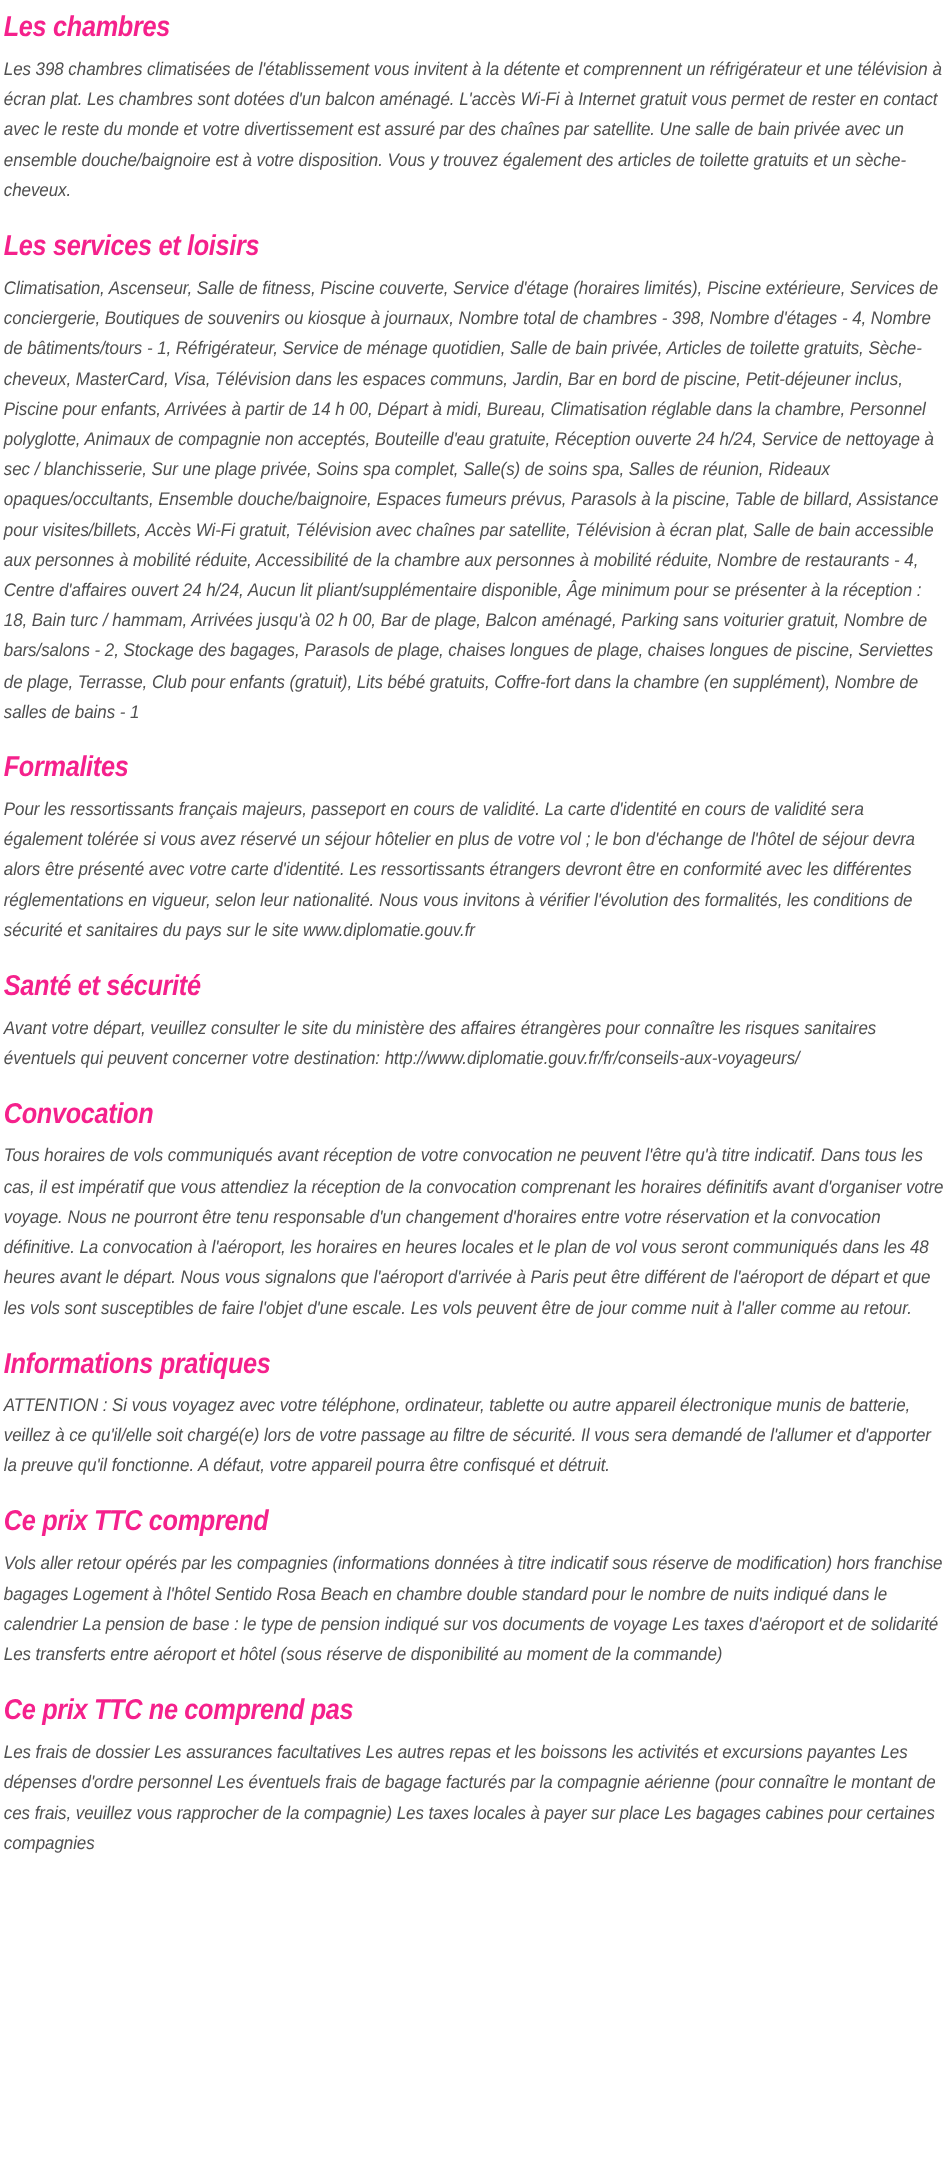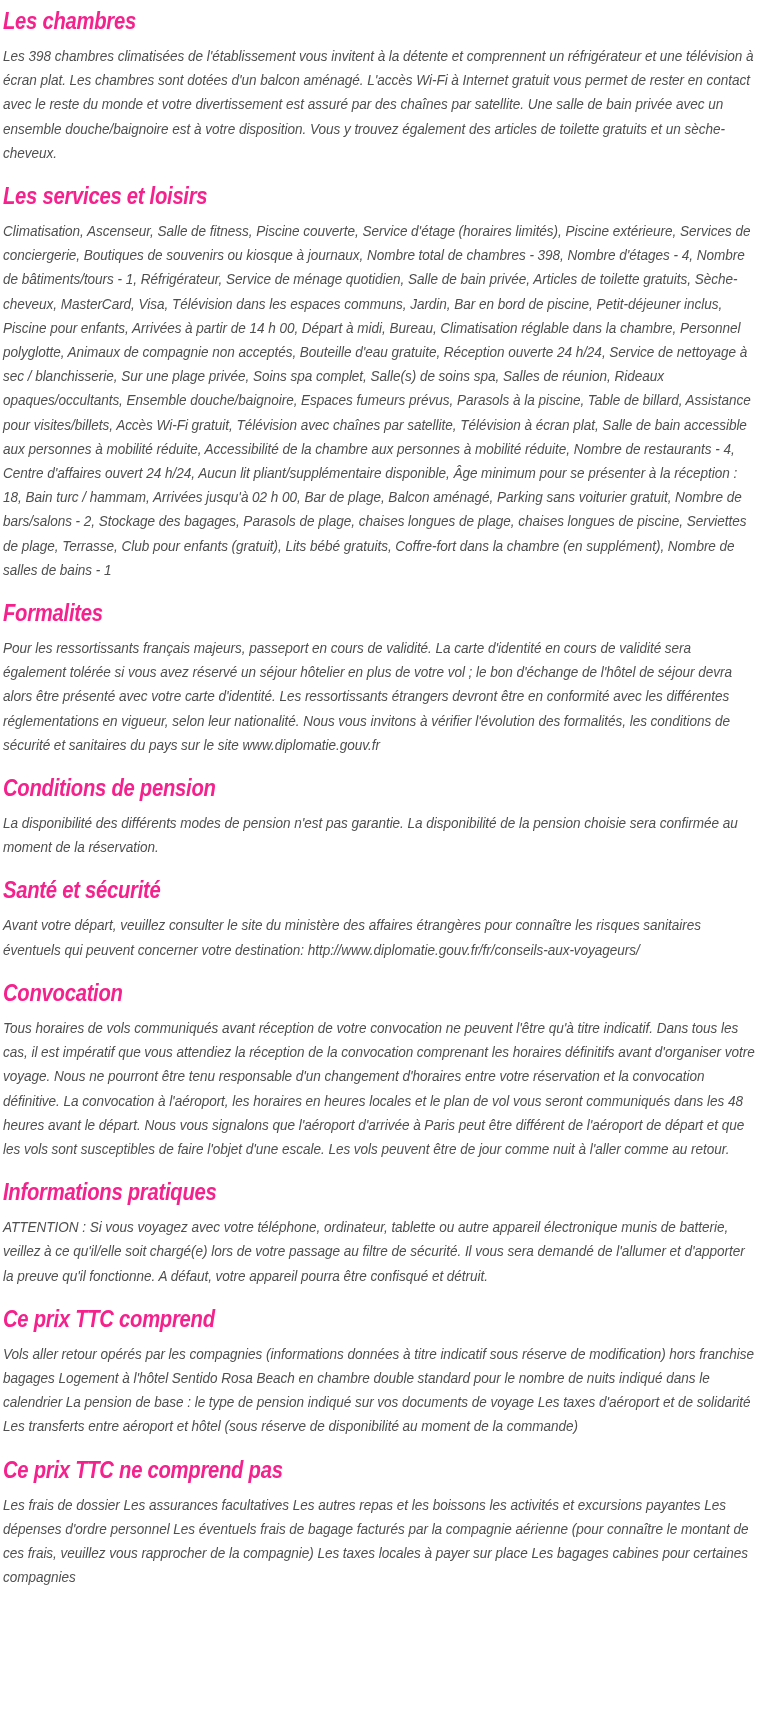--- a/index.html
+++ b/index.html
@@ -72,24 +72,20 @@
   <div class="section">
     <h2 class="section-title">Les services et loisirs</h2>
     <p class="section-body">Climatisation, Ascenseur, Salle de fitness, Piscine couverte, Service d'étage (horaires limités), Piscine extérieure, Services de conciergerie, Boutiques de souvenirs ou kiosque à journaux, Nombre total de chambres - 398, Nombre d'étages - 4, Nombre de bâtiments/tours - 1, Réfrigérateur, Service de ménage quotidien, Salle de bain privée, Articles de toilette gratuits, Sèche-cheveux, MasterCard, Visa, Télévision dans les espaces communs, Jardin, Bar en bord de piscine, Petit-déjeuner inclus, Piscine pour enfants, Arrivées à partir de 14 h 00, Départ à midi, Bureau, Climatisation réglable dans la chambre, Personnel polyglotte, Animaux de compagnie non acceptés, Bouteille d'eau gratuite, Réception ouverte 24 h/24, Service de nettoyage à sec / blanchisserie, Sur une plage privée, Soins spa complet, Salle(s) de soins spa, Salles de réunion, Rideaux opaques/occultants, Ensemble douche/baignoire, Espaces fumeurs prévus, Parasols à la piscine, Table de billard, Assistance pour visites/billets, Accès Wi-Fi gratuit, Télévision avec chaînes par satellite, Télévision à écran plat, Salle de bain accessible aux personnes à mobilité réduite, Accessibilité de la chambre aux personnes à mobilité réduite, Nombre de restaurants - 4, Centre d'affaires ouvert 24 h/24, Aucun lit pliant/supplémentaire disponible, Âge minimum pour se présenter à la réception : 18, Bain turc / hammam, Arrivées jusqu'à 02 h 00, Bar de plage, Balcon aménagé, Parking sans voiturier gratuit, Nombre de bars/salons - 2, Stockage des bagages, Parasols de plage, chaises longues de plage, chaises longues de piscine, Serviettes de plage, Terrasse, Club pour enfants (gratuit), Lits bébé gratuits, Coffre-fort dans la chambre (en supplément), Nombre de salles de bains - 1</p>
   </div>
 
   <div class="section">
     <h2 class="section-title">Formalites</h2>
     <p class="section-body">Pour les ressortissants français majeurs, passeport en cours de validité. La carte d'identité en cours de validité sera également tolérée si vous avez réservé un séjour hôtelier en plus de votre vol ; le bon d'échange de l'hôtel de séjour devra alors être présenté avec votre carte d'identité. Les ressortissants étrangers devront être en conformité avec les différentes réglementations en vigueur, selon leur nationalité. Nous vous invitons à vérifier l'évolution des formalités, les conditions de sécurité et sanitaires du pays sur le site www.diplomatie.gouv.fr</p>
   </div>
 
-  <div class="section">
-    <h2 class="section-title">Conditions de pension</h2>
-    <p class="section-body">La disponibilité des différents modes de pension n'est pas garantie. La disponibilité de la pension choisie sera confirmée au moment de la réservation.</p>
-  </div>
 
   <div class="section">
     <h2 class="section-title">Santé et sécurité</h2>
     <p class="section-body">Avant votre départ, veuillez consulter le site du ministère des affaires étrangères pour connaître les risques sanitaires éventuels qui peuvent concerner votre destination: http://www.diplomatie.gouv.fr/fr/conseils-aux-voyageurs/</p>
   </div>
 
   <div class="section">
     <h2 class="section-title">Convocation</h2>
     <p class="section-body">Tous horaires de vols communiqués avant réception de votre convocation ne peuvent l'être qu'à titre indicatif. Dans tous les cas, il est impératif que vous attendiez la réception de la convocation comprenant les horaires définitifs avant d'organiser votre voyage. Nous ne pourront être tenu responsable d'un changement d'horaires entre votre réservation et la convocation définitive. La convocation à l'aéroport, les horaires en heures locales et le plan de vol vous seront communiqués dans les 48 heures avant le départ. Nous vous signalons que l'aéroport d'arrivée à Paris peut être différent de l'aéroport de départ et que les vols sont susceptibles de faire l'objet d'une escale. Les vols peuvent être de jour comme nuit à l'aller comme au retour.</p>
   </div>

